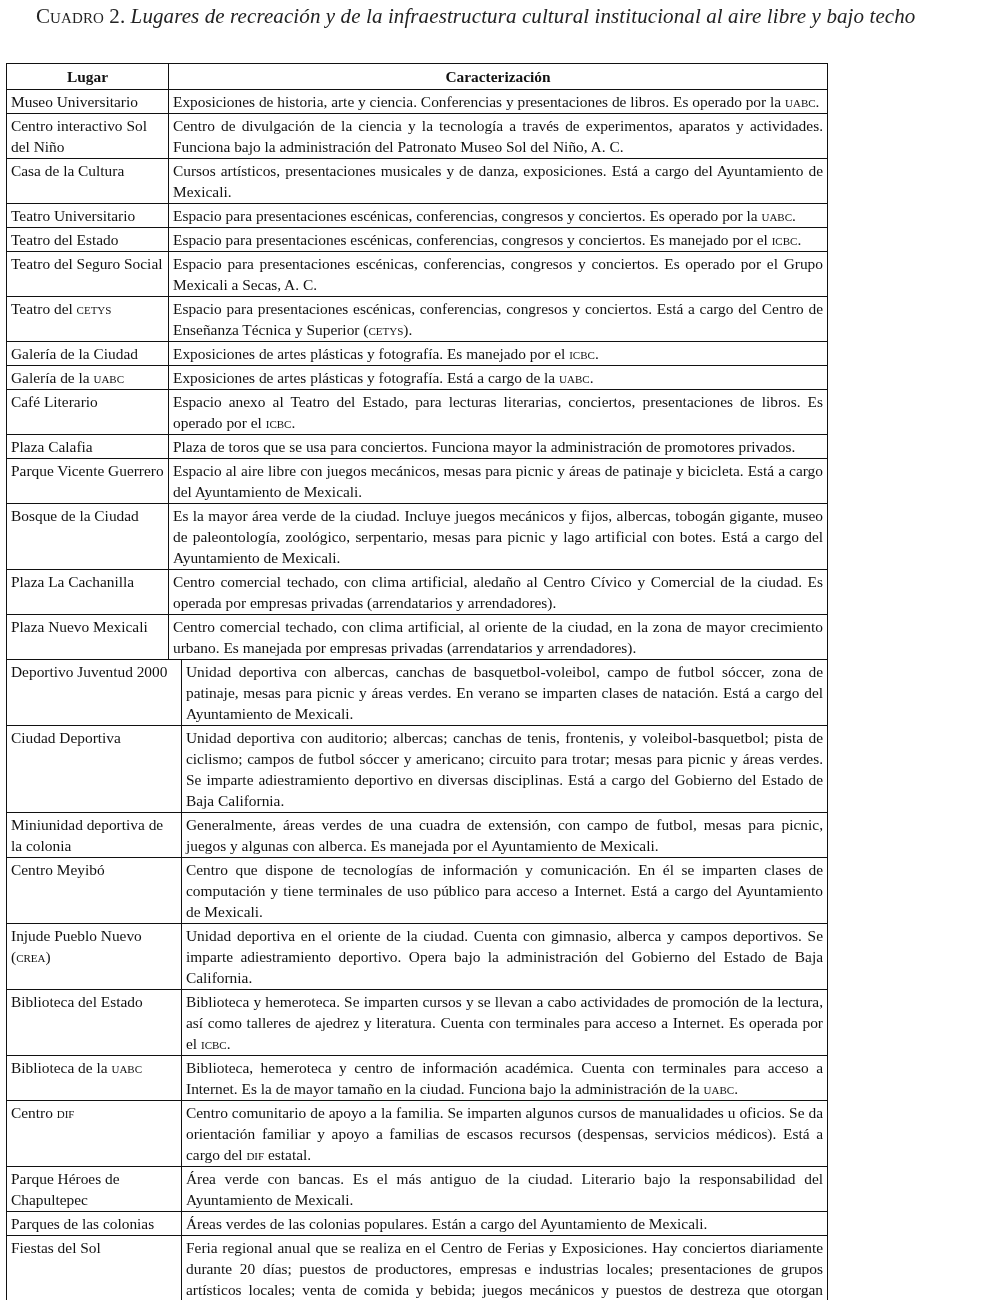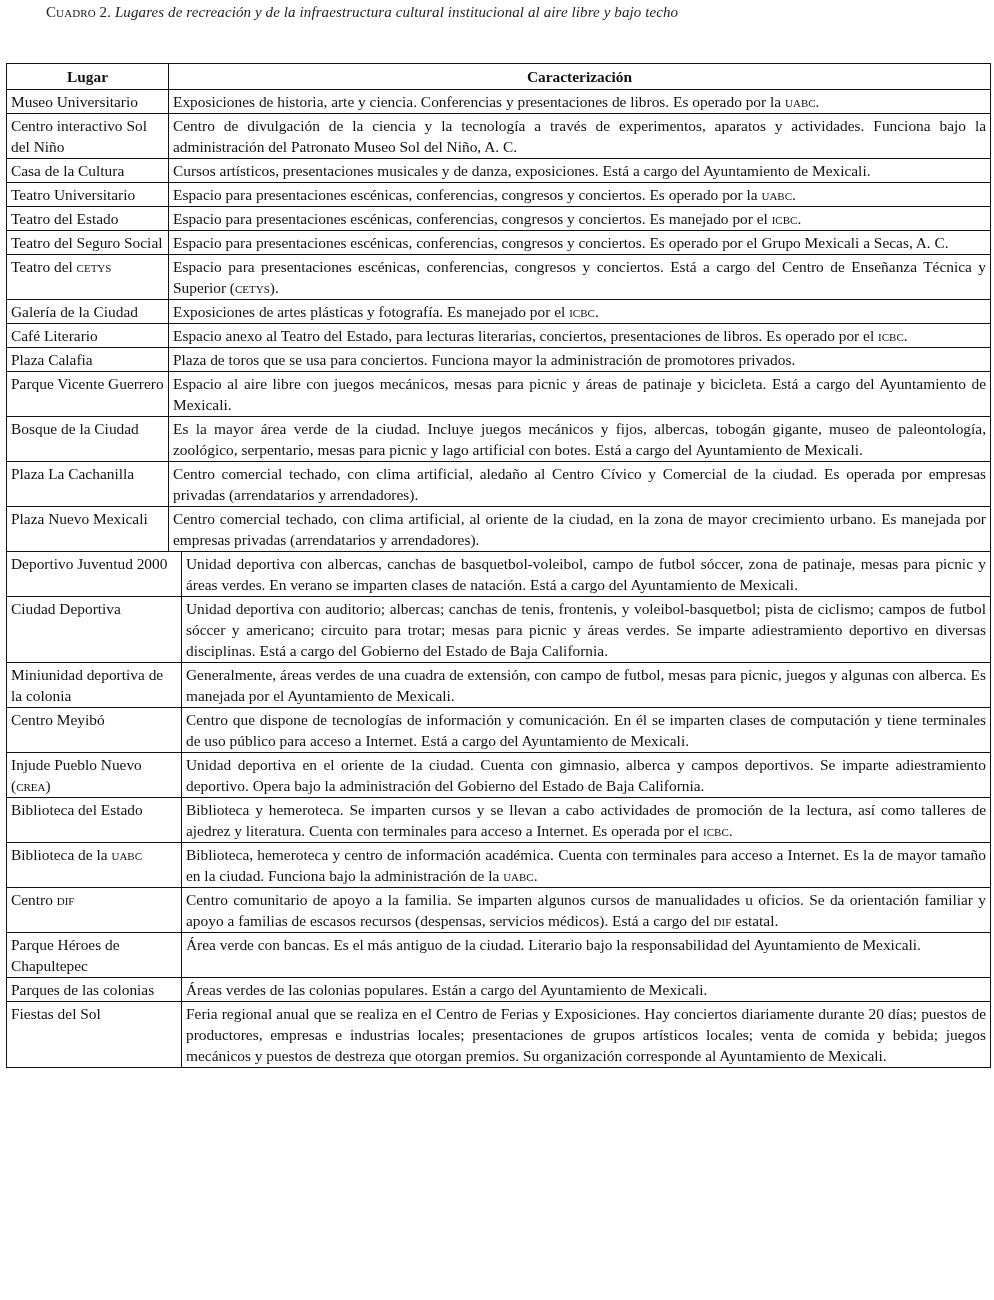--- a/index.html
+++ b/index.html
@@ -1,22 +1,22 @@
 <!DOCTYPE html>
 <html><head>
 <meta charset="utf-8">
 <style>
   html, body { margin: 0; padding: 0; background: #ffffff; }
   body { width: 994px; height: 1300px; position: relative; overflow: hidden;
          font-family: "Liberation Serif", "DejaVu Serif", serif; color: #111; }
-  .caption { position: absolute; left: 36px; top: 4px; font-size: 15px; letter-spacing: 0.1px; color: #222; margin-left: 10px; }
+  .caption { position: absolute; left: 36px; top: 4px; font-size: 21px; letter-spacing: 0.1px; color: #222; }
   .caption .sc { font-variant: small-caps; font-style: normal; }
   .caption .it { font-style: italic; }
   .tbl-wrap { position: absolute; left: 6px; top: 63px; width: 985px; }
-  table { border-collapse: collapse; width: 985px; table-layout: fixed; font-size: 15.4px; line-height: 21px; }
+  table { border-collapse: collapse; width: 822px; table-layout: fixed; font-size: 15.4px; line-height: 21px; }
   td, th { border: 1.3px solid #111; vertical-align: top; padding: 1px 4px 1px 4px; }
   th { font-weight: bold; text-align: center; padding: 2px 4px; }
   td.desc { text-align: justify; }
   .t1 col.c1 { width: 162px; }
   .t2 col.c1 { width: 175px; }
   .t2 { margin-top: -1.3px; }
   .sc { font-variant: small-caps; }
 </style>
 </head>
 <body>
@@ -63,20 +63,24 @@
           <td class="place">Teatro del Seguro Social</td>
           <td class="desc">Espacio para presentaciones escénicas, conferencias, congresos y conciertos. Es operado por el Grupo Mexicali a Secas, A. C.</td>
         </tr>
         <tr>
           <td class="place">Teatro del <span class="sc">cetys</span></td>
           <td class="desc">Espacio para presentaciones escénicas, conferencias, congresos y conciertos. Está a cargo del Centro de Enseñanza Técnica y Superior (<span class="sc">cetys</span>).</td>
         </tr>
         <tr>
           <td class="place">Galería de la Ciudad</td>
           <td class="desc">Exposiciones de artes plásticas y fotografía. Es manejado por el <span class="sc">icbc</span>.</td>
+        </tr>
+        <tr>
+          <td class="place">Galería de la <span class="sc">uabc</span></td>
+          <td class="desc">Exposiciones de artes plásticas y fotografía. Está a cargo de la <span class="sc">uabc</span>.</td>
         </tr>
         <tr>
           <td class="place">Café Literario</td>
           <td class="desc">Espacio anexo al Teatro del Estado, para lecturas literarias, conciertos, presentaciones de libros. Es operado por el <span class="sc">icbc</span>.</td>
         </tr>
         <tr>
           <td class="place">Plaza Calafia</td>
           <td class="desc">Plaza de toros que se usa para conciertos. Funciona mayor la administración de promotores privados.</td>
         </tr>
         <tr>

